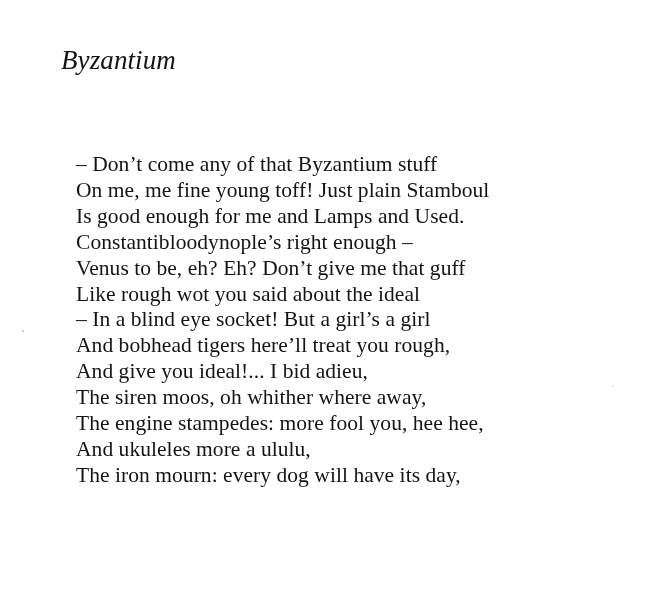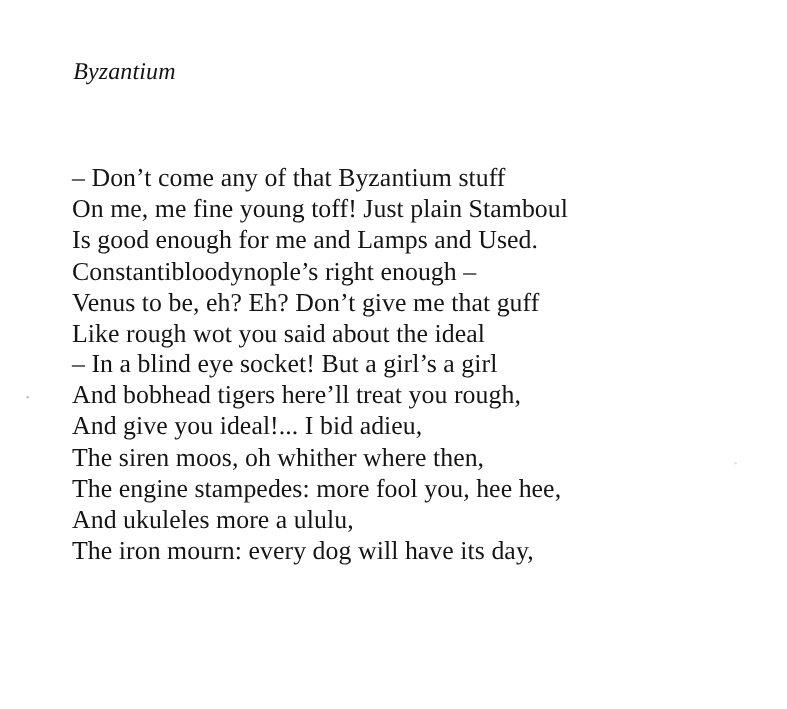--- a/index.html
+++ b/index.html
@@ -18,33 +18,33 @@
     .page {
       position: absolute;
       left: 0; top: 0;
       width: 656px; height: 591px;
       background: #ffffff;
     }
     .title {
       position: absolute;
       left: 61px;
       top: 47px;
-      font-size: 20px;
+      font-size: 27px;
       font-style: italic;
       line-height: 26px;
       margin: 0;
       font-weight: normal;
       letter-spacing: 0.1px;
       font-family: Liberation Serif, serif;
     }
     .poem {
       position: absolute;
       left: 60px;
       top: 136px;
-      margin: 0;
+      margin: 16px;
       padding: 0;
       list-style: none;
     }
     .poem li {
       font-size: 21.5px;
       line-height: 25.9px;
       white-space: nowrap;
       letter-spacing: 0.05px;
     }
     .speck {
@@ -63,21 +63,21 @@
   <ul class="poem">
     <li>– Don’t come any of that Byzantium stuff</li>
     <li>On me, me fine young toff! Just plain Stamboul</li>
     <li>Is good enough for me and Lamps and Used.</li>
     <li>Constantibloodynople’s right enough –</li>
     <li>Venus to be, eh? Eh? Don’t give me that guff</li>
     <li>Like rough wot you said about the ideal</li>
     <li>– In a blind eye socket! But a girl’s a girl</li>
     <li>And bobhead tigers here’ll treat you rough,</li>
     <li>And give you ideal!... I bid adieu,</li>
-    <li>The siren moos, oh whither where then,</li>
+    <li>The siren moos, oh whither where away,</li>
     <li>The engine stampedes: more fool you, hee hee,</li>
     <li>And ukuleles more a ululu,</li>
     <li>The iron mourn: every dog will have its day,</li>
   </ul>
 
   <span class="speck" style="left:22px;top:330px;"></span>
   <span class="speck" style="left:612px;top:385px;background:#e2e2e2;"></span>
 </div>
 
 </body></html>

